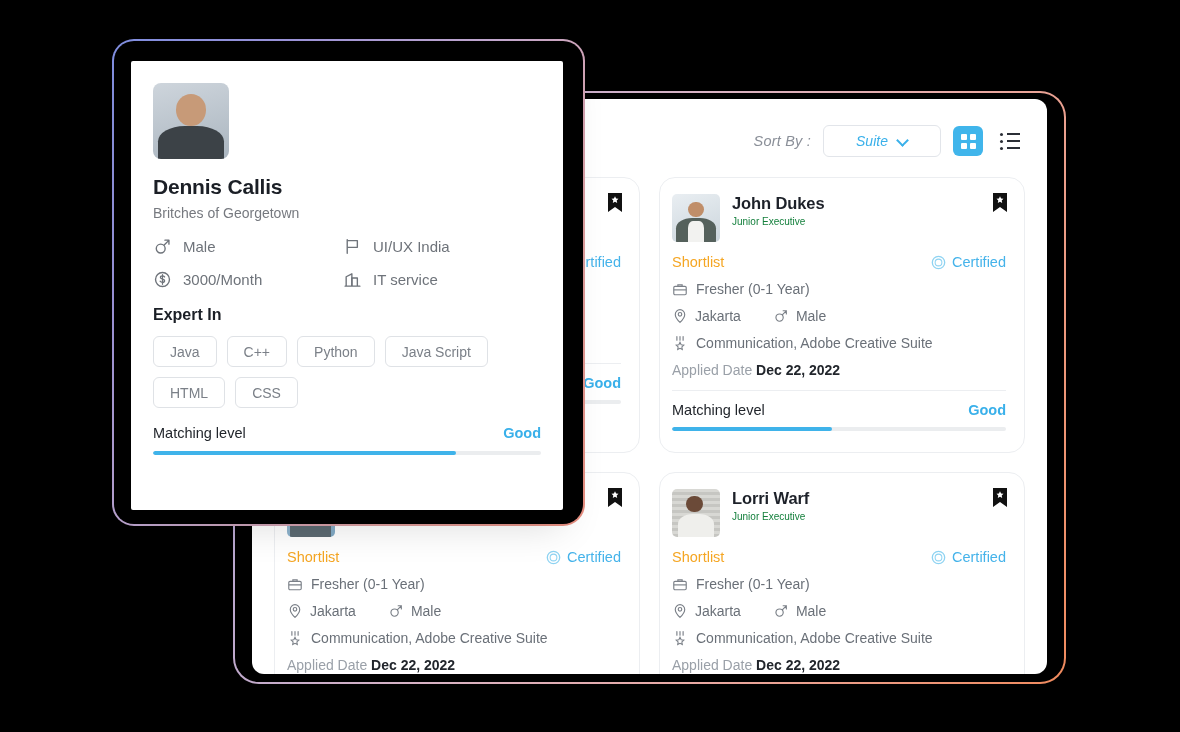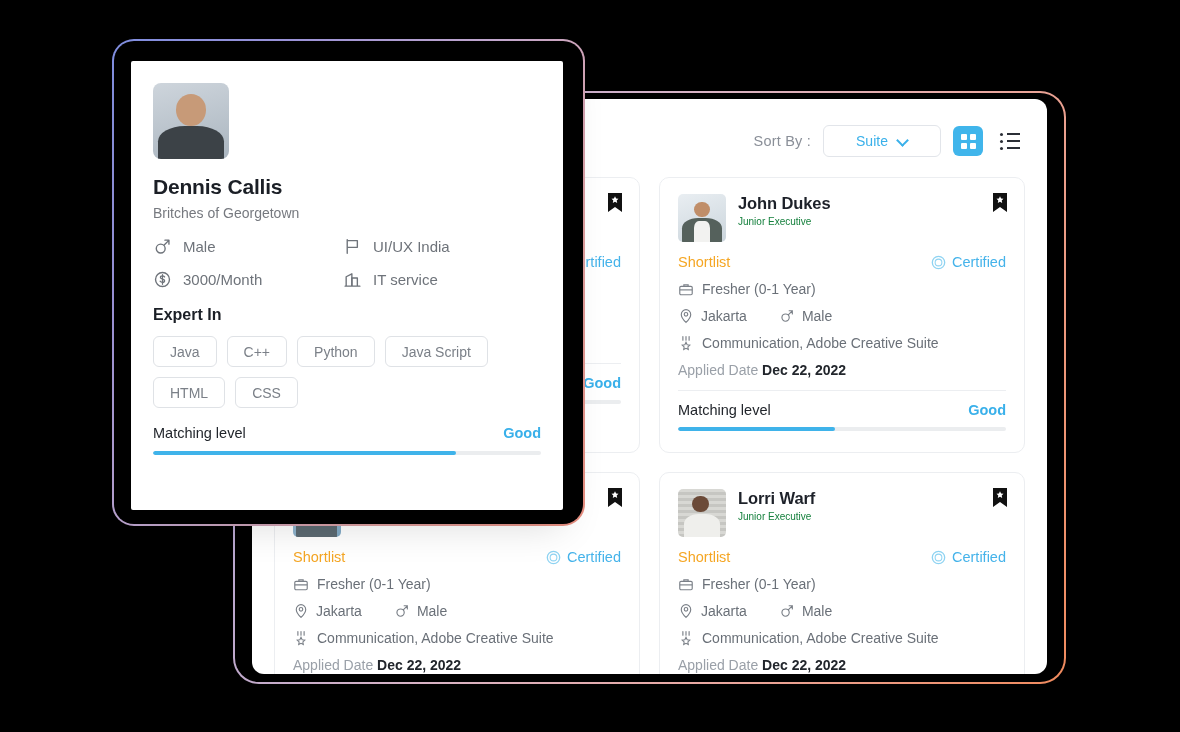--- a/index.html
+++ b/index.html
@@ -33,21 +33,21 @@
     width: 795px; height: 575px;
     background: #fff;
     border-radius: 12px;
     overflow: hidden;
   }
 
   
   .toolbar {
     position: absolute;
     right: 22px; top: 26px;
-    display: flex; align-items: center; gap: 12px;
+    display: flex; align-items: center; gap: 12px; font-style: italic;
   }
   .sort-label { font-size: 14.5px; color: #8a8f98; letter-spacing: .2px; }
   .sort-select {
     width: 118px; height: 32px;
     border: 1px solid #e2e5ea; border-radius: 6px;
     background: #fff;
     display: flex; align-items: center; justify-content: center; gap: 10px;
     font-size: 14px; color: #39b0ea; font-weight: 500;
   }
   .chev { width: 10px; height: 10px; position: relative; }
@@ -71,22 +71,22 @@
 
   
   .cards {
     position: absolute; left: 22px; top: 78px;
     width: 751px;
     display: grid; grid-template-columns: 366px 366px; gap: 19px 19px;
   }
   .card {
     background: #fff;
     border: 1px solid #eceef1;
-    border-radius: 10px;
-    padding: 16px 18px 14px 18px;
+    border-radius: 16px;
+    padding: 16px 18px 14px 12px;
     height: 276px;
     position: relative;
   }
   .card-head { display: flex; align-items: flex-start; gap: 12px; }
   .avatar { width: 48px; height: 48px; border-radius: 5px; flex: none; overflow: hidden; position: relative; }
   .cname { font-size: 16.5px; font-weight: 700; color: #1d2129; letter-spacing: -.1px; }
   .crole { font-size: 10px; color: #15803d; margin-top: 3px; }
   .bookmark { position: absolute; right: 16px; top: 14px; width: 16px; height: 21px; }
   .row2 { display: flex; align-items: center; justify-content: space-between; margin-top: 12px; }
   .shortlist { font-size: 14.5px; color: #f5a623; font-weight: 500; }

